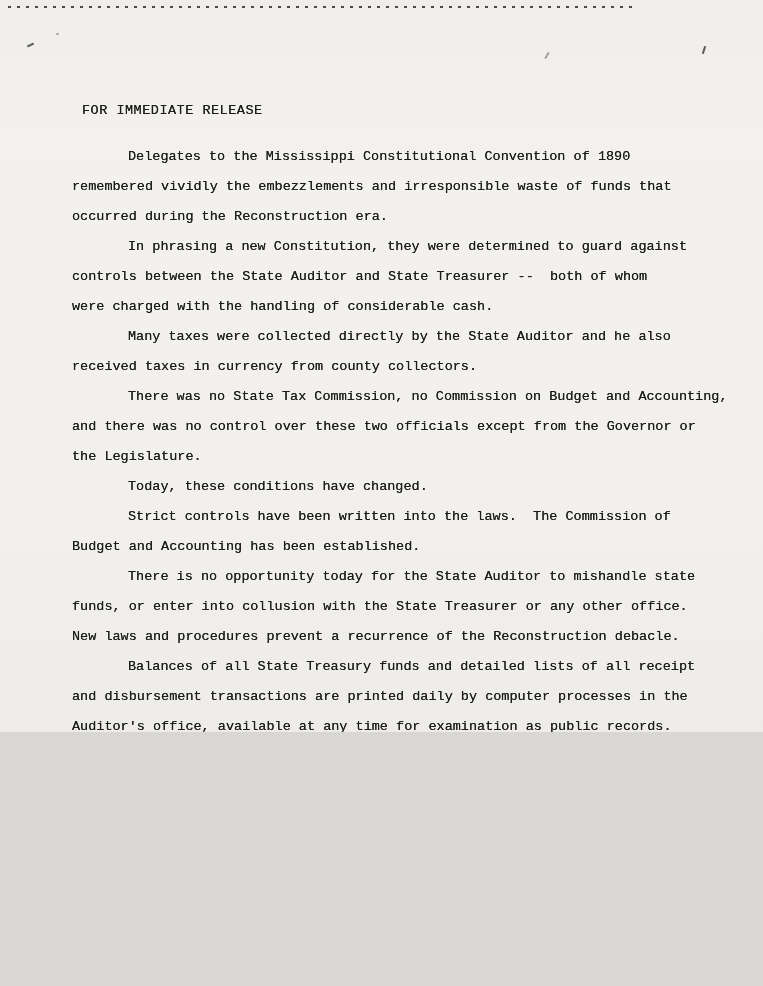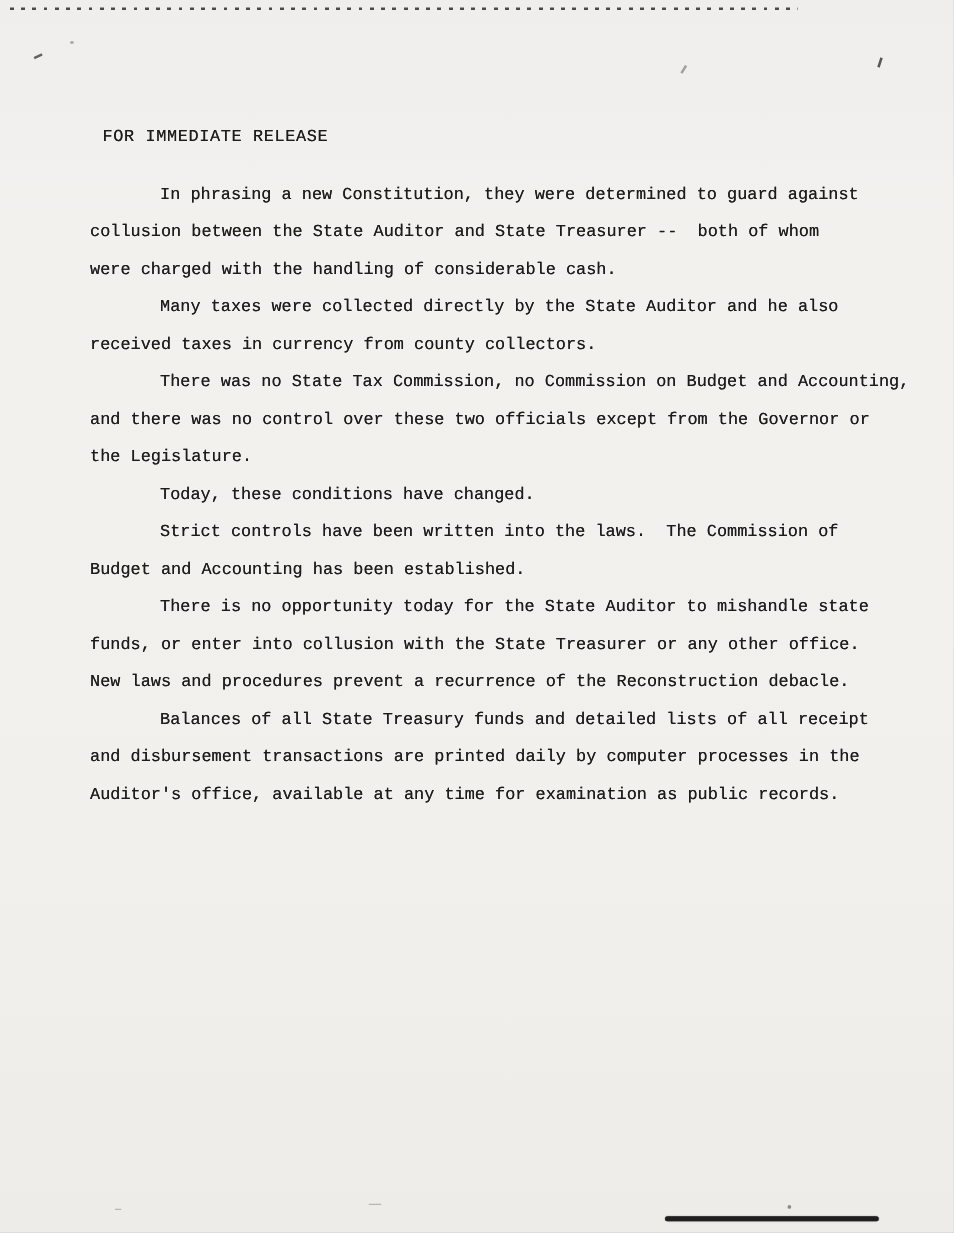--- a/index.html
+++ b/index.html
@@ -3,21 +3,21 @@
 <meta charset="utf-8">
 <style>
   html, body {
     margin: 0;
     padding: 0;
     background: #d8d7d4;
   }
   .page {
     position: relative;
     width: 763px;
-    height: 986px;
+    height: 732px;
     margin: 0 auto;
     background: linear-gradient(180deg, #efeeec 0%, #f2f1ee 18%, #f1f0ed 70%, #edecE9 100%);
     overflow: hidden;
     font-family: "Liberation Mono", "DejaVu Sans Mono", monospace;
     color: #1c1c1c;
   }
   
   .dotted-line {
     position: absolute;
     top: 6px;
@@ -112,22 +112,25 @@
   <div class="dotted-line"></div>
 
   <div class="mark mark-top-left"></div>
   <div class="mark mark-top-left2"></div>
   <div class="mark mark-top-right"></div>
   <div class="mark mark-top-mid"></div>
 
   <div class="content">
     <div class="release-header">FOR IMMEDIATE RELEASE</div>
 
+    <p class="para">Delegates to the Mississippi Constitutional Convention of 1890
+remembered vividly the embezzlements and irresponsible waste of funds that
+occurred during the Reconstruction era.</p>
     <p class="para">In phrasing a new Constitution, they were determined to guard against
-collusion between the State Auditor and State Treasurer --  both of whom
+controls between the State Auditor and State Treasurer --  both of whom
 were charged with the handling of considerable cash.</p>
     <p class="para">Many taxes were collected directly by the State Auditor and he also
 received taxes in currency from county collectors.</p>
     <p class="para">There was no State Tax Commission, no Commission on Budget and Accounting,
 and there was no control over these two officials except from the Governor or
 the Legislature.</p>
     <p class="para">Today, these conditions have changed.</p>
     <p class="para">Strict controls have been written into the laws.  The Commission of
 Budget and Accounting has been established.</p>
     <p class="para">There is no opportunity today for the State Auditor to mishandle state

